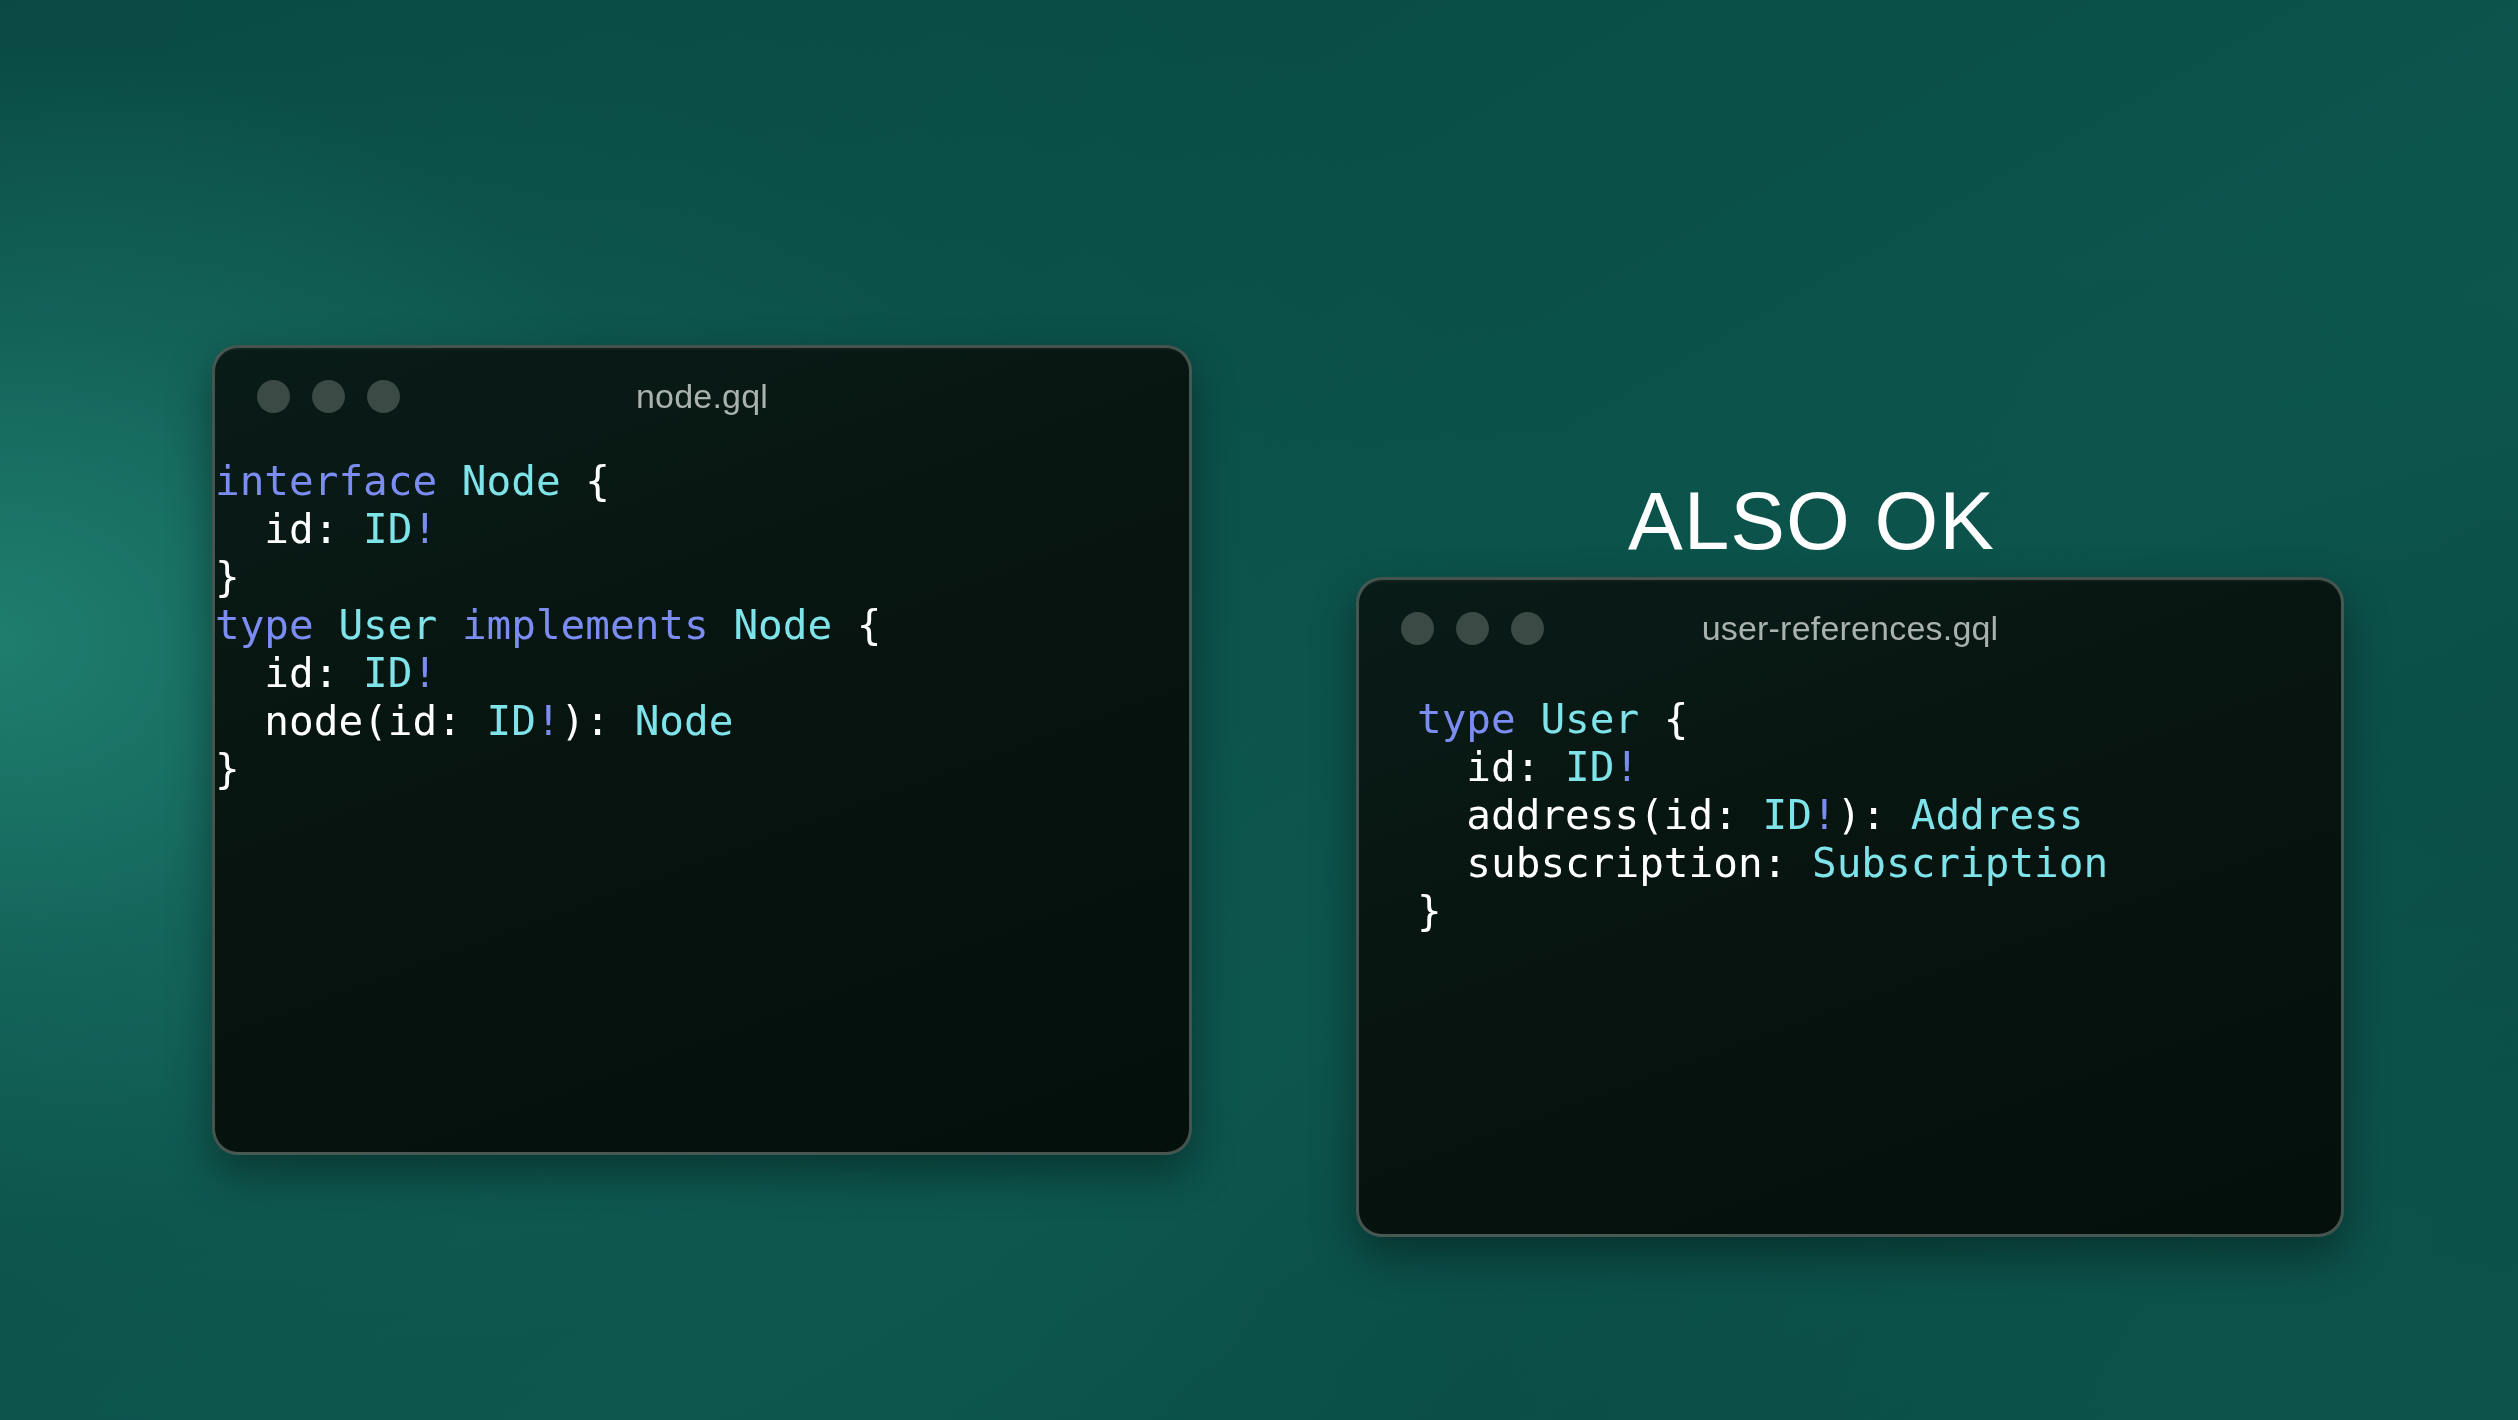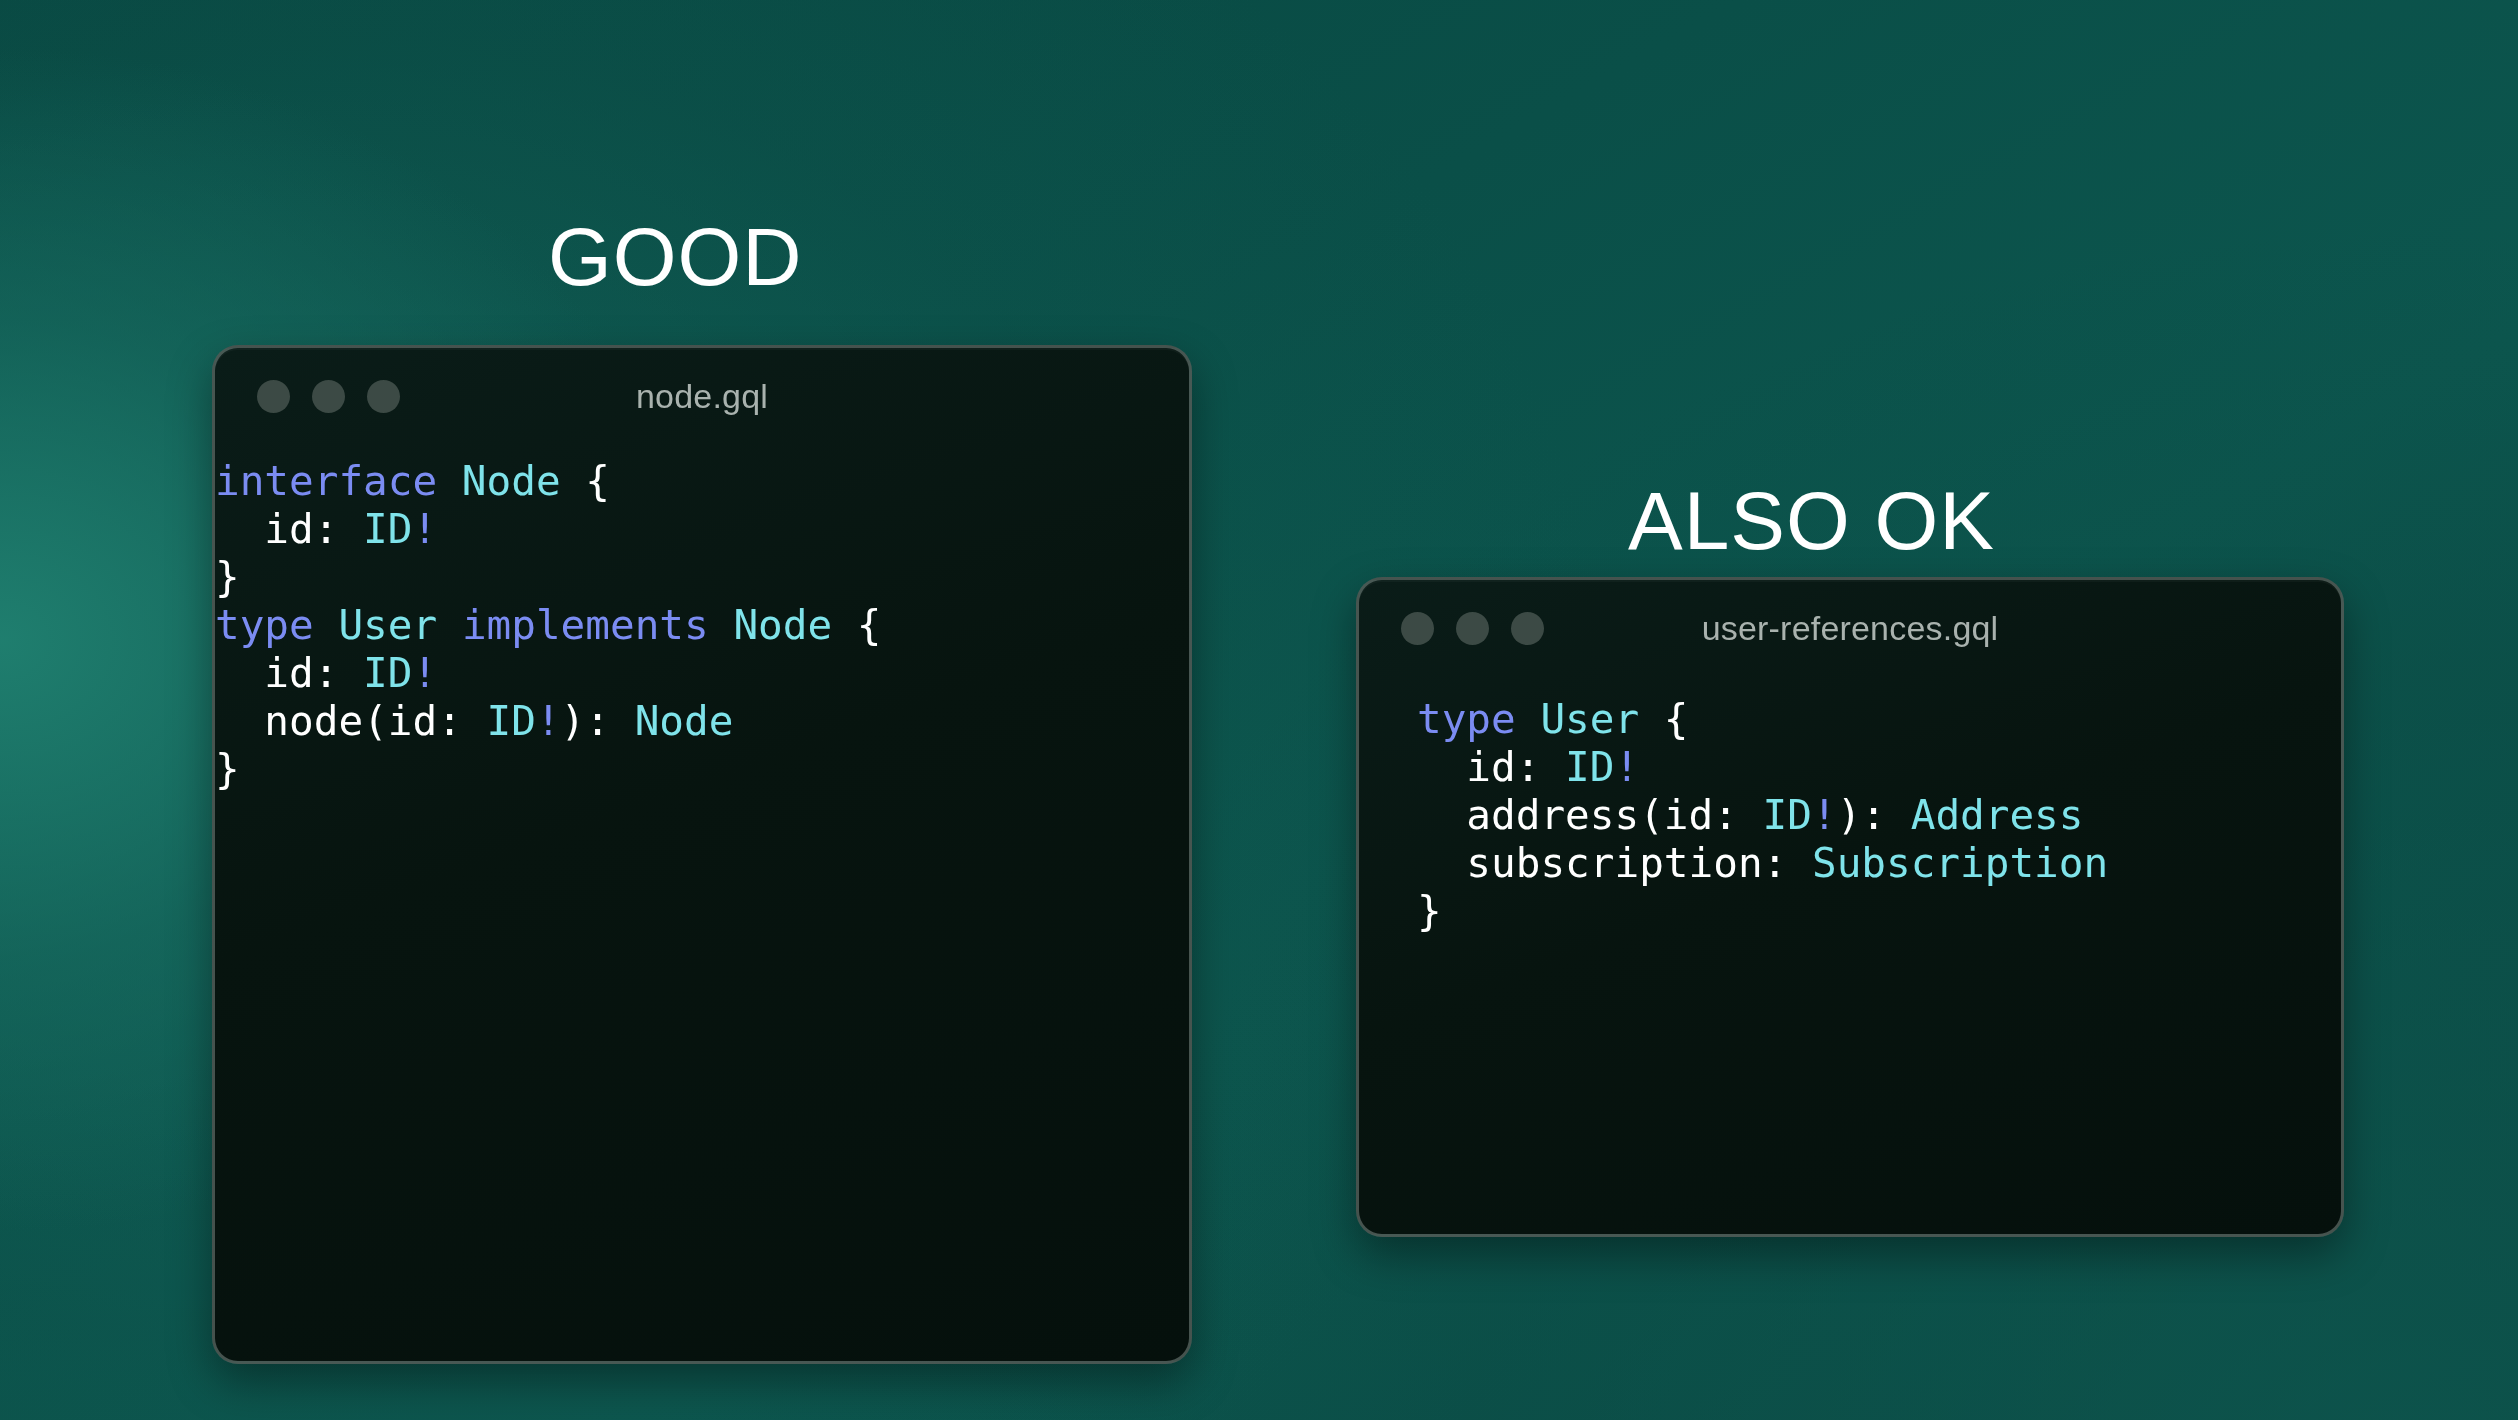--- a/index.html
+++ b/index.html
@@ -67,21 +67,21 @@
     box-shadow:
       0 18px 44px rgba(0, 0, 0, 0.38),
       0 2px 0 rgba(255, 255, 255, 0.03) inset;
     overflow: hidden;
     box-sizing: border-box;
   }
   #window-good {
     left: 212px;
     top: 345px;
     width: 980px;
-    height: 1019px;
+    height: 810px;
   }
   #window-also-ok {
     left: 1356px;
     top: 577px;
     width: 988px;
     height: 660px;
   }
 
   .titlebar {
     position: relative;
@@ -134,21 +134,20 @@
   .tok-type  { color: #7fe3ea; }
   .tok-plain { color: #ffffff; }
   .tok-punct { color: #ffffff; }
   .tok-bang  { color: #7b8cf2; }
 </style>
 </head>
 <body>
 
 <div id="stage">
 
-  <div class="section-title" id="title-good">GOOD</div>
 
   <div class="code-window" id="window-good">
     <div class="titlebar">
       <div class="dots">
         <span class="dot"></span>
         <span class="dot"></span>
         <span class="dot"></span>
       </div>
       <div class="filename">node.gql</div>
     </div>

